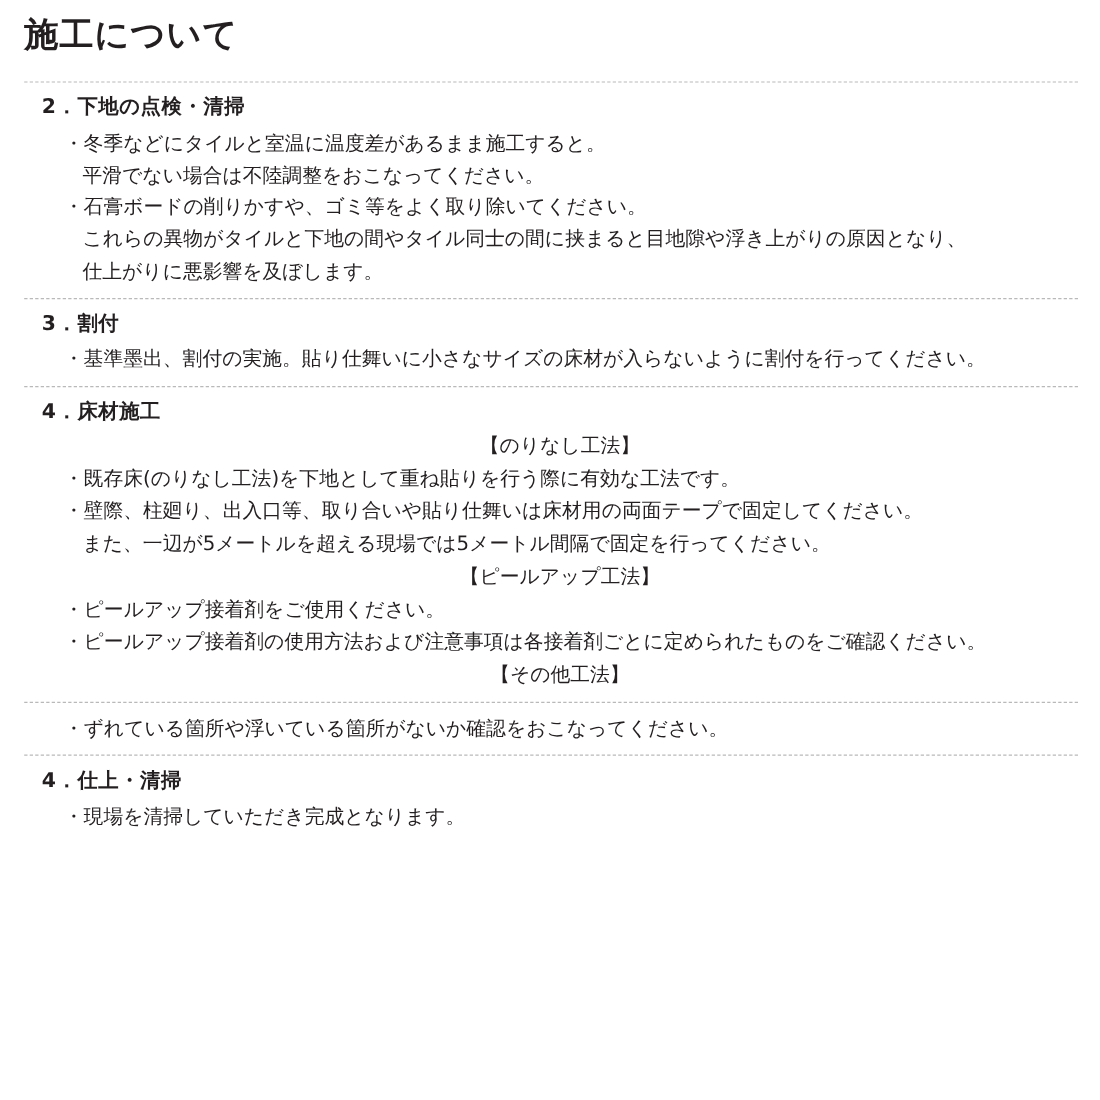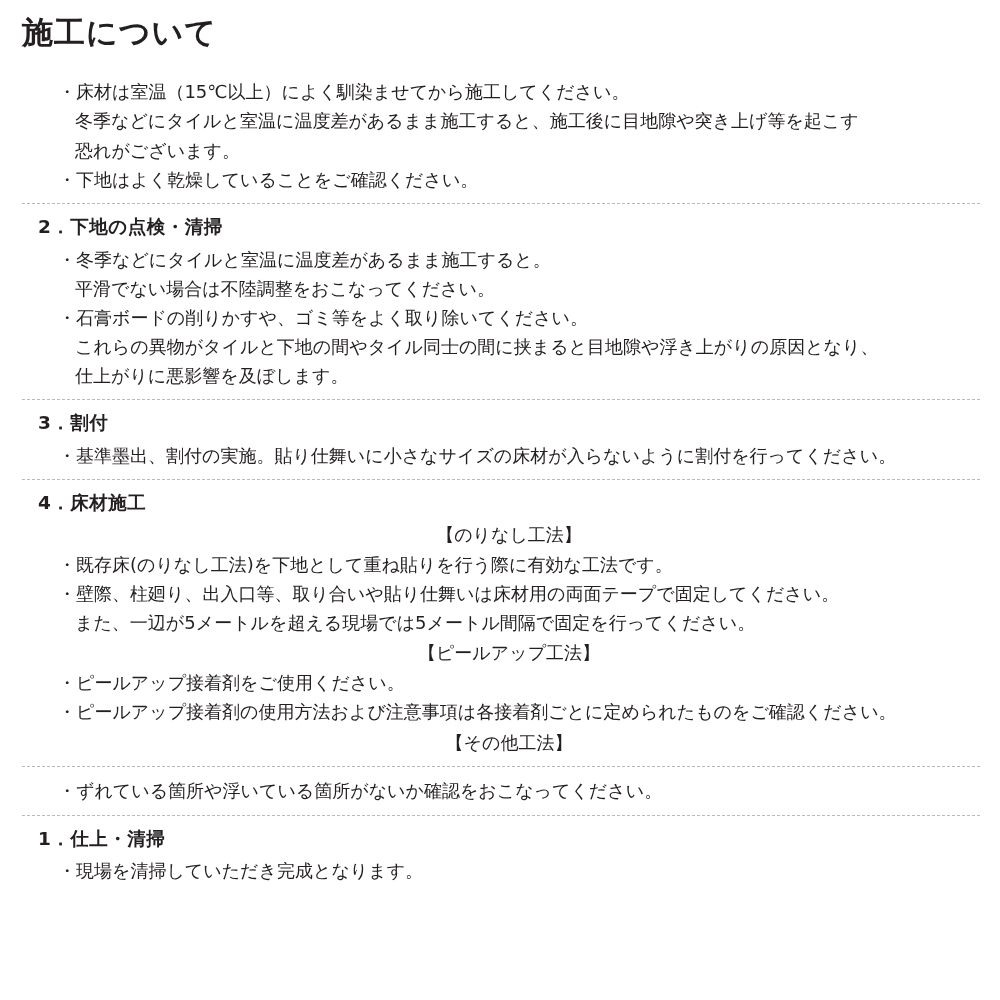--- a/index.html
+++ b/index.html
@@ -17,21 +17,21 @@
   .page {
     width: 1000px;
     height: 1000px;
     box-sizing: border-box;
     padding: 14px 20px 0 22px;
   }
   .doc-title {
     font-size: 31px;
     font-weight: bold;
     letter-spacing: 1px;
-    margin: 0 0 26px 0;
+    margin: 0 0 14px 0;
     line-height: 1.2;
   }
   .section {
     padding: 0 0 9px 0;
     border-bottom: 1px dashed #b9b9b9;
     margin-bottom: 9px;
   }
   .section:last-of-type {
     border-bottom: none;
   }
@@ -67,26 +67,20 @@
     margin-top: 1px;
   }
 </style>
 </head>
 <body>
 
 <div class="page">
   <h1 class="doc-title">施工について</h1>
   <div id="sections-root">
       <div class="section">
-        <div class="sec-body">
-          <div class="bullet"><span>・</span><span>床材は室温（15℃以上）によく馴染ませてから施工してください。</span></div>
-          <div class="cont">冬季などにタイルと室温に温度差があるまま施工すると、施工後に目地隙や突き上げ等を起こす</div>
-          <div class="cont">恐れがございます。</div>
-          <div class="bullet"><span>・</span><span>下地はよく乾燥していることをご確認ください。</span></div>
-        </div>
       </div>
       <div class="section">
         <div class="sec-head">2．下地の点検・清掃</div>
         <div class="sec-body">
           <div class="bullet"><span>・</span><span>冬季などにタイルと室温に温度差があるまま施工すると。</span></div>
           <div class="cont">平滑でない場合は不陸調整をおこなってください。</div>
           <div class="bullet"><span>・</span><span>石膏ボードの削りかすや、ゴミ等をよく取り除いてください。</span></div>
           <div class="cont">これらの異物がタイルと下地の間やタイル同士の間に挟まると目地隙や浮き上がりの原因となり、</div>
           <div class="cont">仕上がりに悪影響を及ぼします。</div>
         </div>
@@ -109,19 +103,19 @@
           <div class="bullet"><span>・</span><span>ピールアップ接着剤の使用方法および注意事項は各接着剤ごとに定められたものをご確認ください。</span></div>
           <div class="group-head">【その他工法】</div>
         </div>
       </div>
       <div class="section">
         <div class="sec-body">
           <div class="bullet"><span>・</span><span>ずれている箇所や浮いている箇所がないか確認をおこなってください。</span></div>
         </div>
       </div>
       <div class="section">
-        <div class="sec-head">1．仕上・清掃</div>
+        <div class="sec-head">4．仕上・清掃</div>
         <div class="sec-body">
           <div class="bullet"><span>・</span><span>現場を清掃していただき完成となります。</span></div>
         </div>
       </div>
     </div>
 </div>
 
 </body></html>

